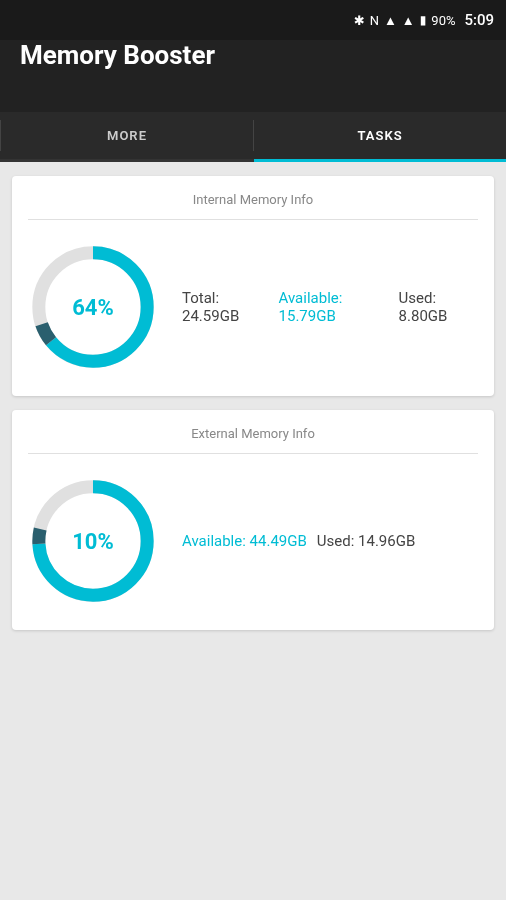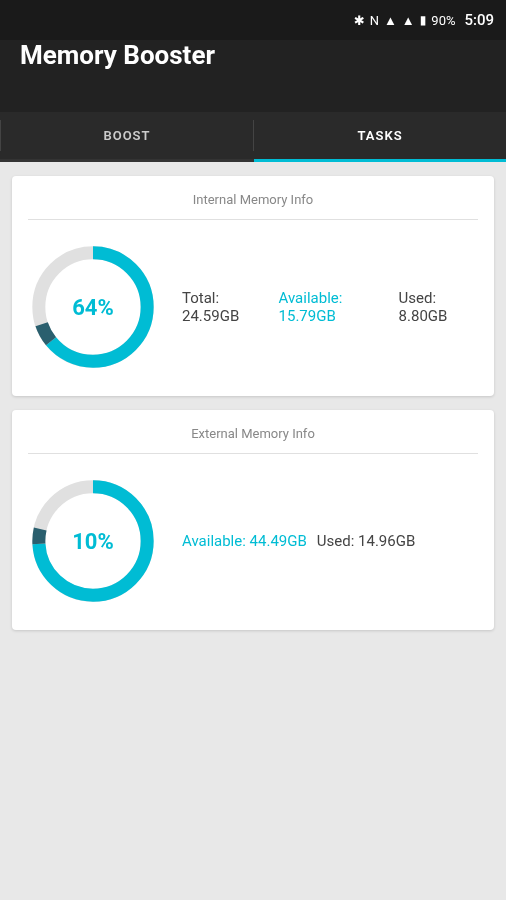--- a/index.html
+++ b/index.html
@@ -213,21 +213,21 @@
   </div>
 </div>
 
 <div class="app-bar">
   <span class="app-title">Memory Booster</span>
 </div>
 
 <div class="tab-bar">
   <div class="tab-divider"></div>
   <div class="tab">
-    <span>BOOST</span>
+    <span>MORE</span>
   </div>
   <div class="tab-divider"></div>
   <div class="tab active">
     <span>TASKS</span>
   </div>
 </div>
 
 <div class="content">
 
   <div class="card">

